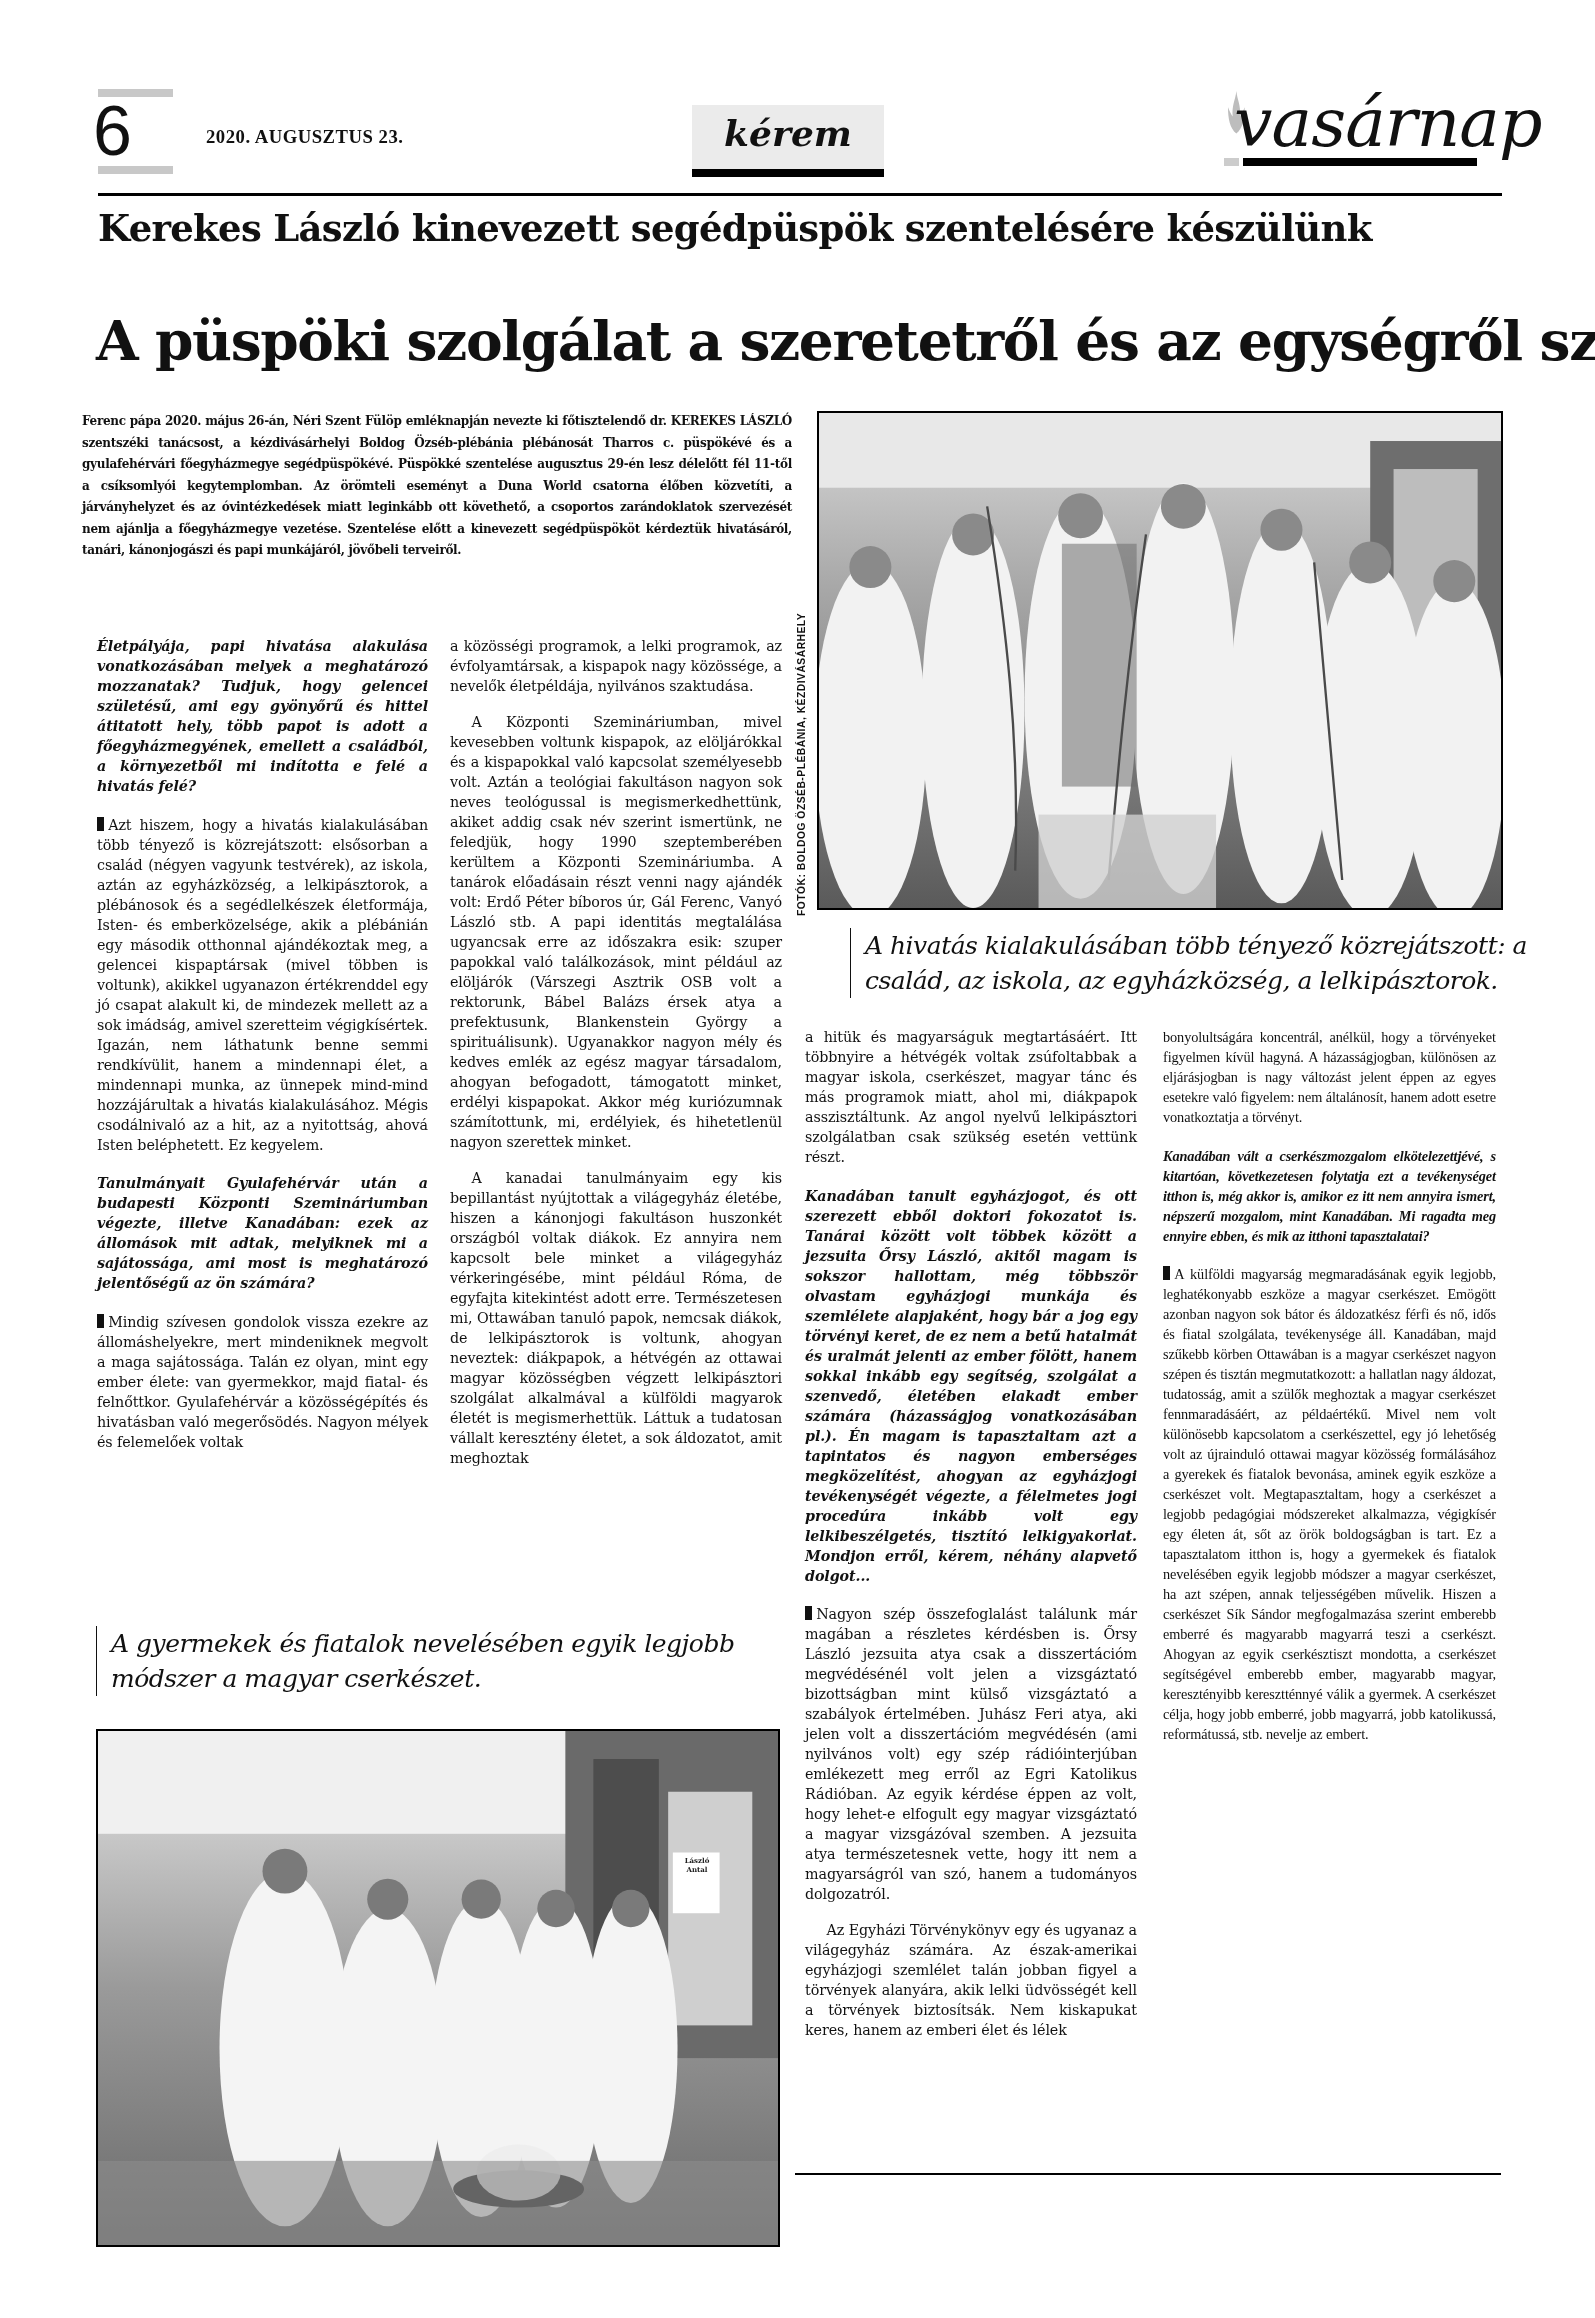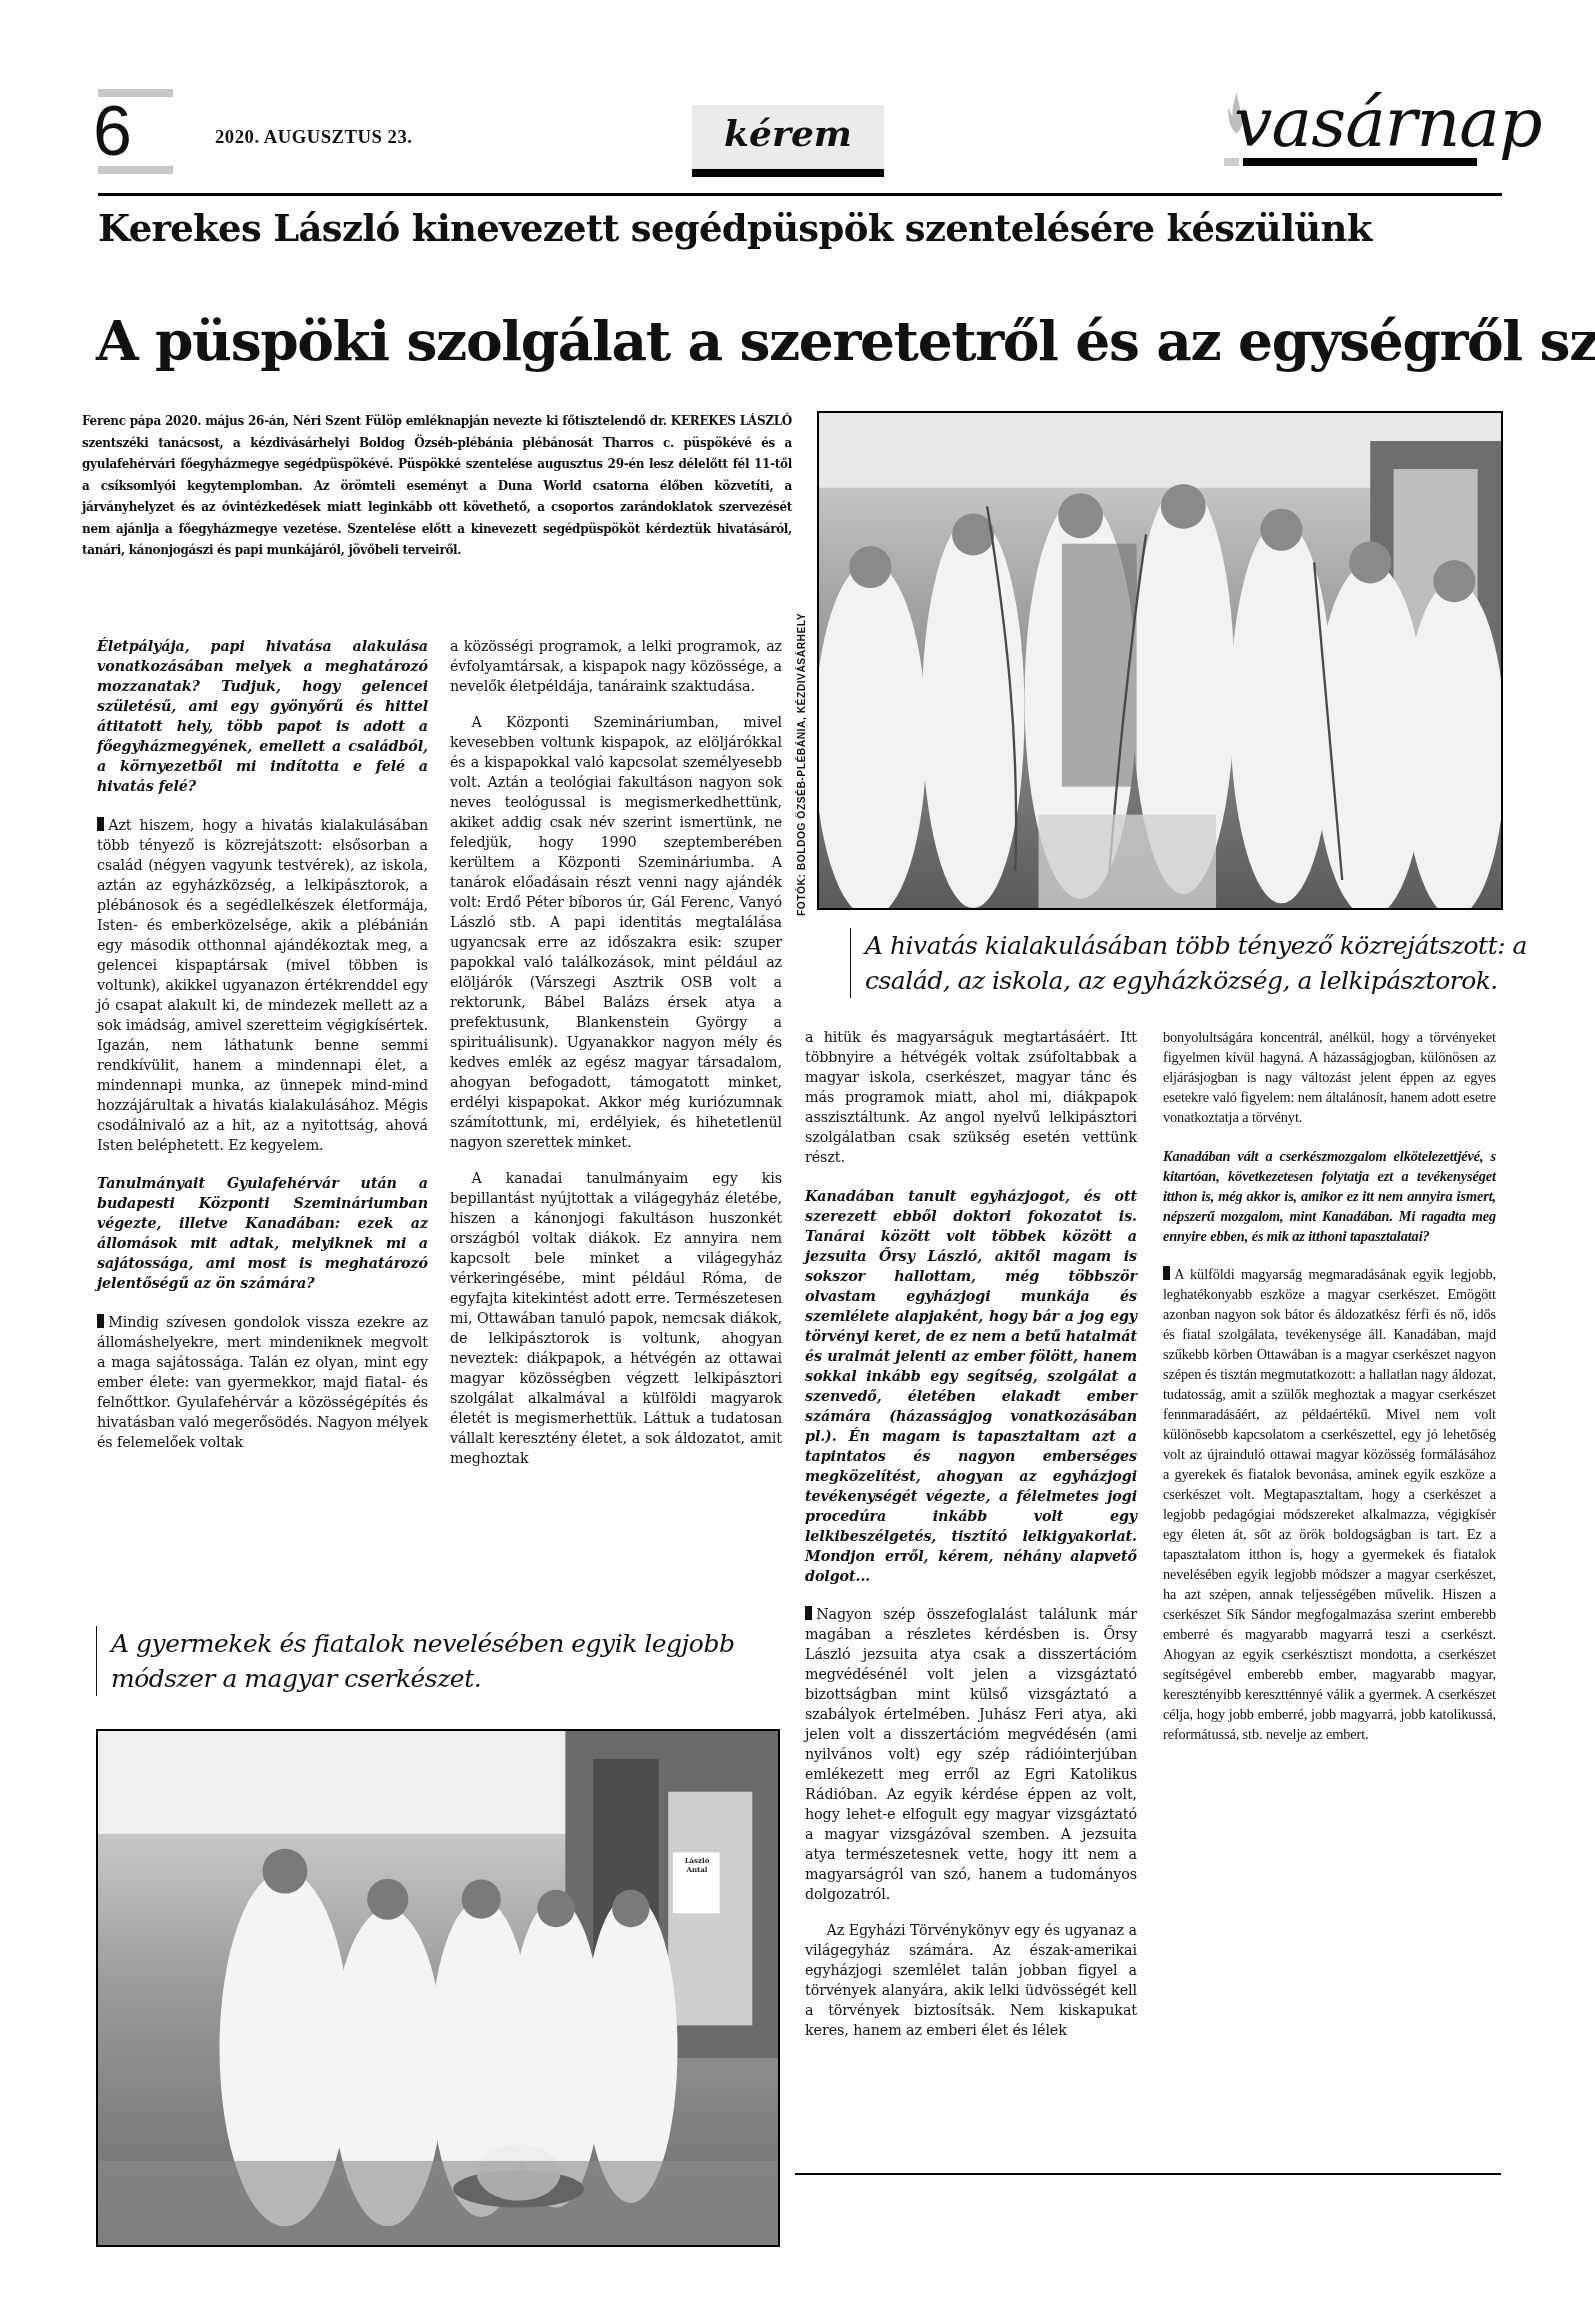--- a/index.html
+++ b/index.html
@@ -3,21 +3,21 @@
 <meta charset="utf-8">
 <style>
   html, body { margin: 0; padding: 0; background: #ffffff; }
   body { width: 1595px; height: 2319px; position: relative; overflow: hidden;
          font-family: "DejaVu Serif", serif; color: #111; }
   .abs { position: absolute; }
 
   
   .page-num-bar { background: #c8c8c8; width: 75px; height: 8.4px; }
   .page-num { left: 93px; top: 96px; font-family: "Liberation Sans", sans-serif; font-size: 70px; font-weight: 300; line-height: 1; color: #111; }
-  .date { left: 215px; top: 126px; font-family: "Liberation Serif", serif; font-size: 18.7px; font-weight: bold; letter-spacing: 0.5px; }
+  .date { left: 206px; top: 126px; font-family: "Liberation Serif", serif; font-size: 18.7px; font-weight: bold; letter-spacing: 0.5px; }
   .rovat-box { left: 692px; top: 105px; width: 192px; height: 70px; background: #ebebeb; }
   .rovat { left: 692px; top: 112px; width: 192px; text-align: center; font-family: "DejaVu Serif", serif; font-style: italic; font-weight: bold; font-size: 36px; }
   .rovat-underline { left: 692px; top: 169px; width: 192px; height: 7.5px; background: #000; }
   .brand { left: 1234px; top: 89px; font-family: "DejaVu Serif", serif; font-style: italic; font-size: 68px; line-height: 1; letter-spacing: -0.9px; color: #111; }
   .brand-underline { left: 1243px; top: 158px; width: 234px; height: 8.4px; background: #000; }
   .brand-sq { left: 1224px; top: 158px; width: 15px; height: 8.4px; background: #ccc; }
   .brand-flame { left: 1227px; top: 91px; width: 18.7px; height: 44px; }
   .rule { background: #000; }
 
   
@@ -116,21 +116,21 @@
 <div class="abs pullquote" style="left:815px;top:928px;width:664px;margin-left:35px;">A hivatás kialakulásában több tényező közrejátszott: a család, az iskola, az egyházközség, a lelkipásztorok.</div>
 
 <div class="abs col" style="left:97px;top:636px;width:331px;">
   <p class="q">Életpályája, papi hivatása alakulása vonatkozásában melyek a meghatározó mozzanatak? Tudjuk, hogy gelencei születésű, ami egy gyönyőrű és hittel átitatott hely, több papot is adott a főegyházmegyének, emellett a családból, a környezetből mi indította e felé a hivatás felé?</p>
   <p class="a"><span class="mark"></span><span>Azt hiszem, hogy a hivatás kialakulásában több tényező is közrejátszott: elsősorban a család (négyen vagyunk testvérek), az iskola, aztán az egyházközség, a lelkipásztorok, a plébánosok és a segédlelkészek életformája, Isten- és emberközelsége, akik a plébánián egy második otthonnal ajándékoztak meg, a gelencei kispaptársak (mivel többen is voltunk), akikkel ugyanazon értékrenddel egy jó csapat alakult ki, de mindezek mellett az a sok imádság, amivel szeretteim végigkísértek. Igazán, nem láthatunk benne semmi rendkívülit, hanem a mindennapi élet, a mindennapi munka, az ünnepek mind-mind hozzájárultak a hivatás kialakulásához. Mégis csodálnivaló az a hit, az a nyitottság, ahová Isten beléphetett. Ez kegyelem.</span></p>
   <p class="q">Tanulmányait Gyulafehérvár után a budapesti Központi Szemináriumban végezte, illetve Kanadában: ezek az állomások mit adtak, melyiknek mi a sajátossága, ami most is meghatározó jelentőségű az ön számára?</p>
   <p class="last"><span class="mark"></span><span>Mindig szívesen gondolok vissza ezekre az állomáshelyekre, mert mindeniknek megvolt a maga sajátossága. Talán ez olyan, mint egy ember élete: van gyermekkor, majd fiatal- és felnőttkor. Gyulafehérvár a közösségépítés és hivatásban való megerősödés. Nagyon mélyek és felemelőek voltak</span></p>
 </div>
 
 <div class="abs col" style="left:450px;top:636px;width:332px;">
-  <p>a közösségi programok, a lelki programok, az évfolyamtársak, a kispapok nagy közössége, a nevelők életpéldája, tanáraink szaktudása.</p>
+  <p>a közösségi programok, a lelki programok, az évfolyamtársak, a kispapok nagy közössége, a nevelők életpéldája, nyilvános szaktudása.</p>
   <p class="indent">A Központi Szemináriumban, mivel kevesebben voltunk kispapok, az elöljárókkal és a kispapokkal való kapcsolat személyesebb volt. Aztán a teológiai fakultáson nagyon sok neves teológussal is megismerkedhettünk, akiket addig csak név szerint ismertünk, ne feledjük, hogy 1990 szeptemberében kerültem a Központi Szemináriumba. A tanárok előadásain részt venni nagy ajándék volt: Erdő Péter bíboros úr, Gál Ferenc, Vanyó László stb. A papi identitás megtalálása ugyancsak erre az időszakra esik: szuper papokkal való találkozások, mint például az elöljárók (Várszegi Asztrik OSB volt a rektorunk, Bábel Balázs érsek atya a prefektusunk, Blankenstein György a spirituálisunk). Ugyanakkor nagyon mély és kedves emlék az egész magyar társadalom, ahogyan befogadott, támogatott minket, erdélyi kispapokat. Akkor még kuriózumnak számítottunk, mi, erdélyiek, és hihetetlenül nagyon szerettek minket.</p>
   <p class="indent">A kanadai tanulmányaim egy kis bepillantást nyújtottak a világegyház életébe, hiszen a kánonjogi fakultáson huszonkét országból voltak diákok. Ez annyira nem kapcsolt bele minket a világegyház vérkeringésébe, mint például Róma, de egyfajta kitekintést adott erre. Természetesen mi, Ottawában tanuló papok, nemcsak diákok, de lelkipásztorok is voltunk, ahogyan neveztek: diákpapok, a hétvégén az ottawai magyar közösségben végzett lelkipásztori szolgálat alkalmával a külföldi magyarok életét is megismerhettük. Láttuk a tudatosan vállalt keresztény életet, a sok áldozatot, amit meghoztak</p>
 </div>
 
 <div class="abs col" style="left:805px;top:1027px;width:332px;">
   <p class="a">a hitük és magyarságuk megtartásáért. Itt többnyire a hétvégék voltak zsúfoltabbak a magyar iskola, cserkészet, magyar tánc és más programok miatt, ahol mi, diákpapok asszisztáltunk. Az angol nyelvű lelkipásztori szolgálatban csak szükség esetén vettünk részt.</p>
   <p class="q">Kanadában tanult egyházjogot, és ott szerezett ebből doktori fokozatot is. Tanárai között volt többek között a jezsuita Őrsy László, akitől magam is sokszor hallottam, még többször olvastam egyházjogi munkája és szemlélete alapjaként, hogy bár a jog egy törvényi keret, de ez nem a betű hatalmát és uralmát jelenti az ember fölött, hanem sokkal inkább egy segítség, szolgálat a szenvedő, életében elakadt ember számára (házasságjog vonatkozásában pl.). Én magam is tapasztaltam azt a tapintatos és nagyon emberséges megközelítést, ahogyan az egyházjogi tevékenységét végezte, a félelmetes jogi procedúra inkább volt egy lelkibeszélgetés, tisztító lelkigyakorlat. Mondjon erről, kérem, néhány alapvető dolgot...</p>
   <p><span class="mark"></span><span>Nagyon szép összefoglalást találunk már magában a részletes kérdésben is. Őrsy László jezsuita atya csak a disszertációm megvédésénél volt jelen a vizsgáztató bizottságban mint külső vizsgáztató a szabályok értelmében. Juhász Feri atya, aki jelen volt a disszertációm megvédésén (ami nyilvános volt) egy szép rádióinterjúban emlékezett meg erről az Egri Katolikus Rádióban. Az egyik kérdése éppen az volt, hogy lehet-e elfogult egy magyar vizsgáztató a magyar vizsgázóval szemben. A jezsuita atya természetesnek vette, hogy itt nem a magyarságról van szó, hanem a tudományos dolgozatról.</span></p>
   <p class="indent">Az Egyházi Törvénykönyv egy és ugyanaz a világegyház számára. Az észak-amerikai egyházjogi szemlélet talán jobban figyel a törvények alanyára, akik lelki üdvösségét kell a törvények biztosítsák. Nem kiskapukat keres, hanem az emberi élet és lélek</p>
 </div>

